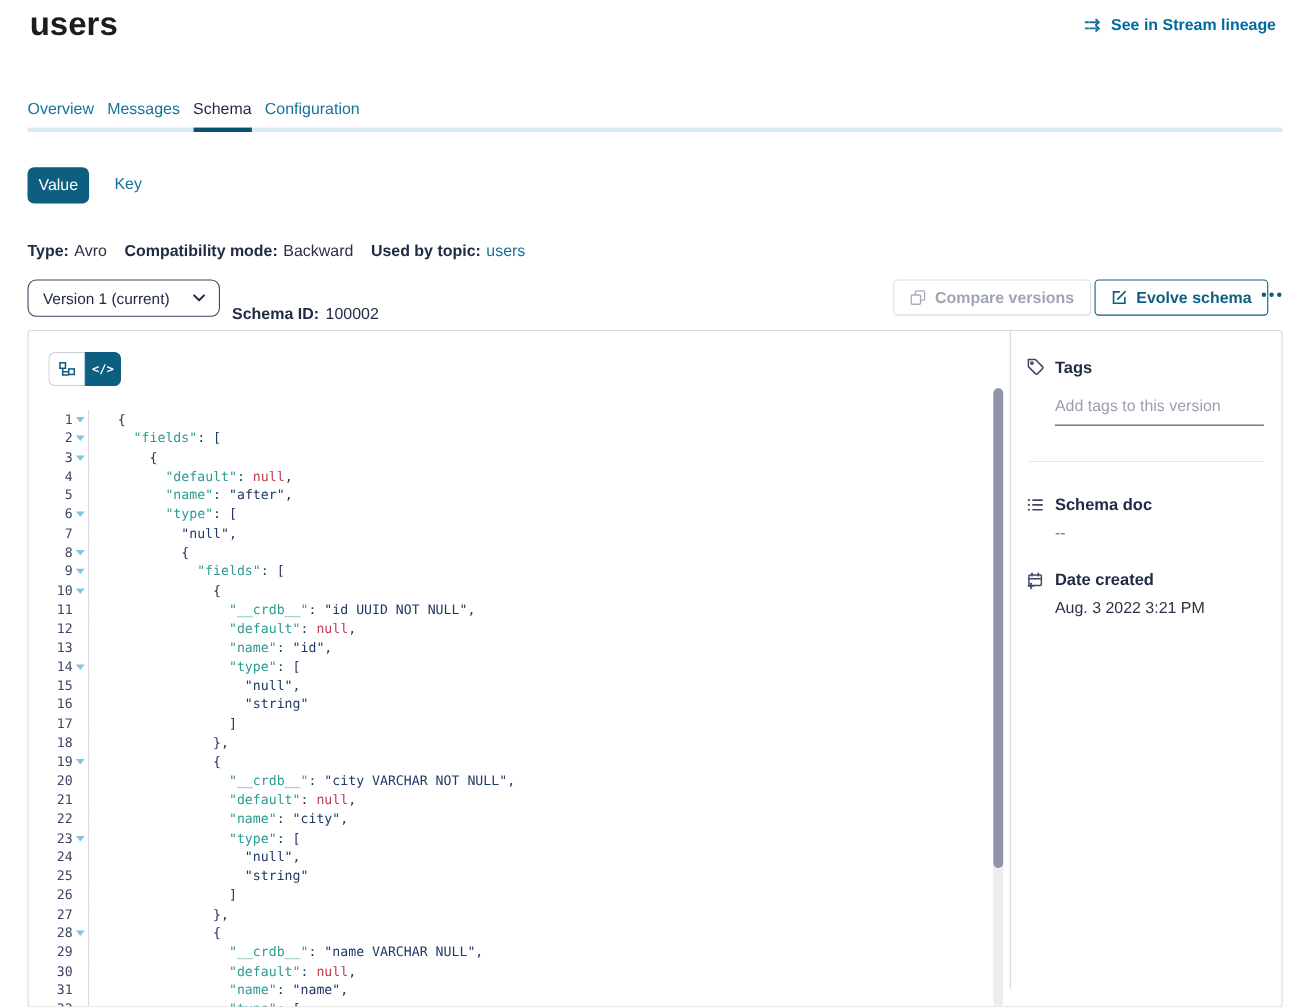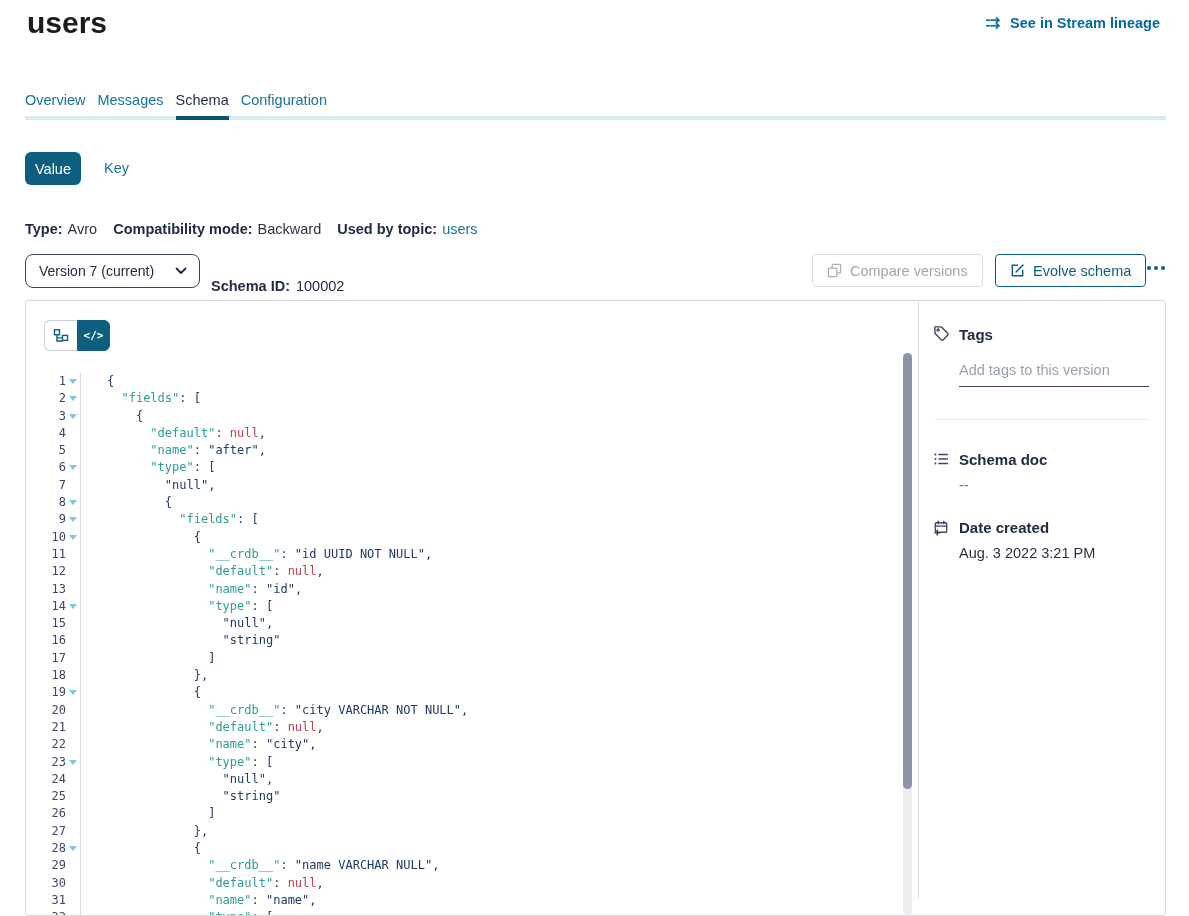--- a/index.html
+++ b/index.html
@@ -30,21 +30,21 @@
   .b{font-weight:700;color:#222B45;}
   .link{color:#16739A;cursor:pointer;}
 
   
   .select{position:absolute;left:25px;top:254px;width:175px;height:34px;border:1px solid #39455E;
           border-radius:8px;display:flex;align-items:center;justify-content:space-between;
           padding:0 12px 0 13px;font-size:14px;color:#222B45;box-sizing:border-box;
           background:#fff;cursor:pointer;}
   .schema-id{position:absolute;left:211px;top:278px;font-size:14.5px;display:flex;gap:6px;}
   .btn{height:33px;display:flex;align-items:center;gap:8px;padding:0 14px;border-radius:4px;
-       font-size:14.5px;font-weight:400;background:#fff;cursor:pointer;font-family:inherit;box-sizing:border-box;}
+       font-size:14.5px;font-weight:700;background:#fff;cursor:pointer;font-family:inherit;box-sizing:border-box;}
   .btn-compare{position:absolute;left:812px;top:254px;border:1px solid #DADCE0;color:#A0A6B1;}
   .btn-evolve{position:absolute;left:995px;top:254px;border:1px solid #0E5F7F;color:#0E5F7F;}
   .btn-more{position:absolute;left:1147px;top:266px;display:flex;gap:3px;cursor:pointer;background:none;border:none;padding:0;}
   .btn-more i{width:4px;height:4px;border-radius:50%;background:#0E5F7F;display:block;}
 
   
   .panel{position:absolute;left:25px;top:300px;width:1141px;height:616px;border:1px solid #D9DADF;
          border-radius:3px;box-sizing:border-box;background:#fff;overflow:hidden;}
 
   .view-toggle{position:absolute;left:18px;top:19px;display:flex;z-index:3;}
@@ -122,21 +122,21 @@
         <span class="b">Compatibility mode:</span>
         <span>Backward</span>
       </span>
     <span class="pair">
         <span class="b">Used by topic:</span>
         <span class="link">users</span>
       </span>
   </div>
 
   <div class="select">
-    <span>Version 7 (current)</span>
+    <span>Version 1 (current)</span>
     <span style="display:flex;">
       <svg width="12" height="8" viewBox="0 0 12 8" fill="none" stroke="#222B45" stroke-width="1.8" stroke-linecap="round" stroke-linejoin="round">
           <path d="M1.5 1.5 L6 6 L10.5 1.5"></path>
         </svg>
     </span>
   </div>
 
   <div class="schema-id">
     <span class="b">Schema ID:</span>
     <span>100002</span>

